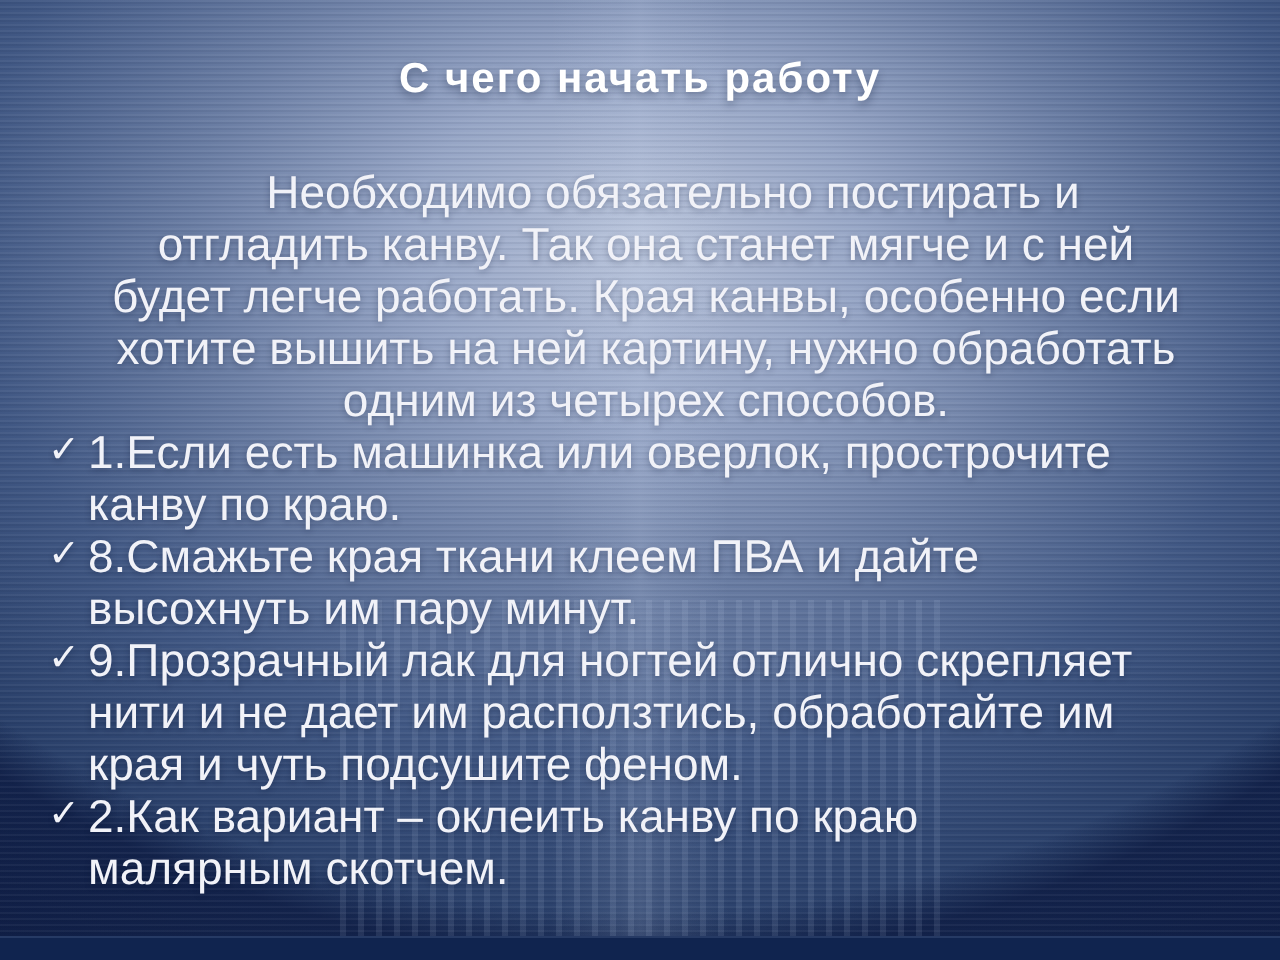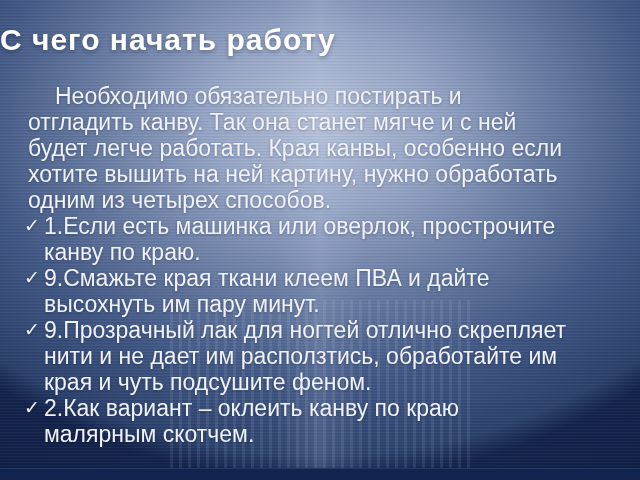--- a/index.html
+++ b/index.html
@@ -50,38 +50,39 @@
     background: #10244f;
     border-top: 1px solid rgba(140,160,200,0.18);
   }
   .content {
     position: relative;
     z-index: 1;
   }
   .title {
     margin: 0;
     padding-top: 22px;
-    text-align: left;
-    font-size: 30px;
+    text-align: center;
+    font-size: 21px;
     line-height: 36px;
     font-weight: bold;
     letter-spacing: 1px;
     color: #ffffff;
     text-shadow: 0 2px 4px rgba(10,20,50,0.35);
   }
   .body {
     padding: 0 22px 0 28px;
   }
   .intro {
     margin: 25px 0 0 0;
     font-size: 23px;
     line-height: 26px;
     white-space: pre-line;
     text-indent: 27px;
     text-shadow: 0 1px 3px rgba(10,20,50,0.30);
+    text-align: center;
   }
   .bullets {
     list-style: none;
     margin: 0;
     padding: 0;
   }
   .bullet {
     display: flex;
     align-items: flex-start;
     margin-left: -4px;
@@ -119,21 +120,21 @@
 одним из четырех способов.</p>
 
       <ul class="bullets">
         <li class="bullet">
           <span class="check">✓</span>
           <span class="btext">1.Если есть машинка или оверлок, прострочите
 канву по краю.</span>
         </li>
         <li class="bullet">
           <span class="check">✓</span>
-          <span class="btext">9.Смажьте края ткани клеем ПВА и дайте
+          <span class="btext">8.Смажьте края ткани клеем ПВА и дайте
 высохнуть им пару минут.</span>
         </li>
         <li class="bullet">
           <span class="check">✓</span>
           <span class="btext">9.Прозрачный лак для ногтей отлично скрепляет
 нити и не дает им расползтись, обработайте им
 края и чуть подсушите феном.</span>
         </li>
         <li class="bullet">
           <span class="check">✓</span>

